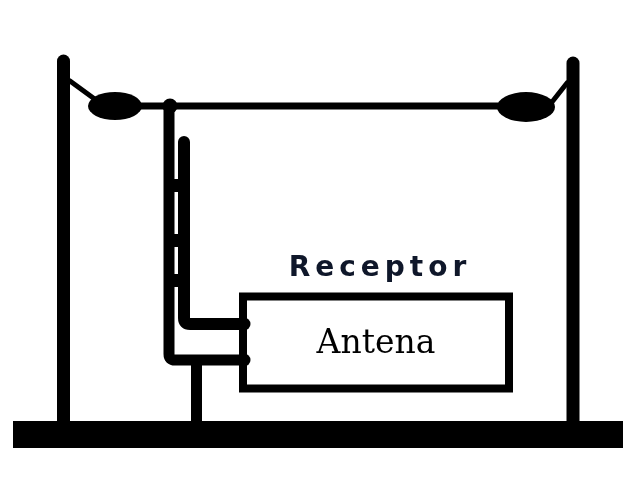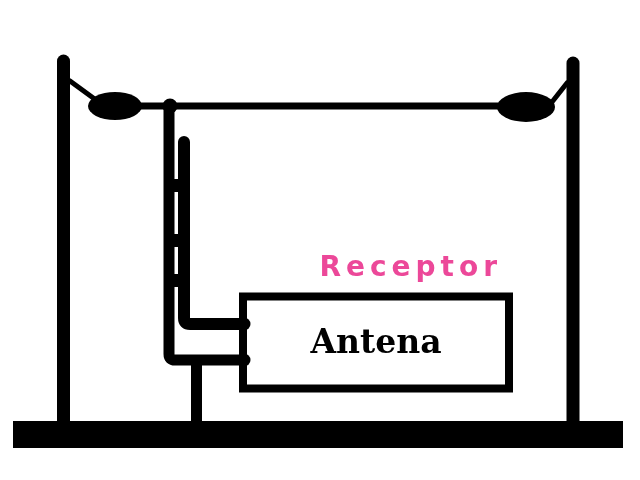--- a/index.html
+++ b/index.html
@@ -25,42 +25,42 @@
     position: absolute;
     left: 0;
     top: 0;
   }
   .receptor-label {
     position: absolute;
     left: 258px;
     top: 251px;
     width: 244px;
     height: 32px;
-    text-align: right;
+    text-align: center;
     font-family: "DejaVu Sans", sans-serif;
     font-weight: 800;
     font-size: 28px;
     line-height: 32px;
     letter-spacing: 5px;
-    color: #ec4899;
+    color: #0f172a;
     white-space: nowrap;
   }
   .box-labels {
     position: absolute;
     left: 243px;
     top: 294px;
     width: 266px;
     height: 95px;
     display: flex;
     flex-direction: row;
     align-items: center;
     justify-content: space-evenly;
     color: #000000;
     font-family: "DejaVu Serif", serif;
-    font-weight: bold;
+    font-weight: normal;
   }
   .terminal-label {
     font-size: 33px;
     line-height: 1;
     white-space: nowrap;
   }
 </style>
 </head>
 <body>
 

